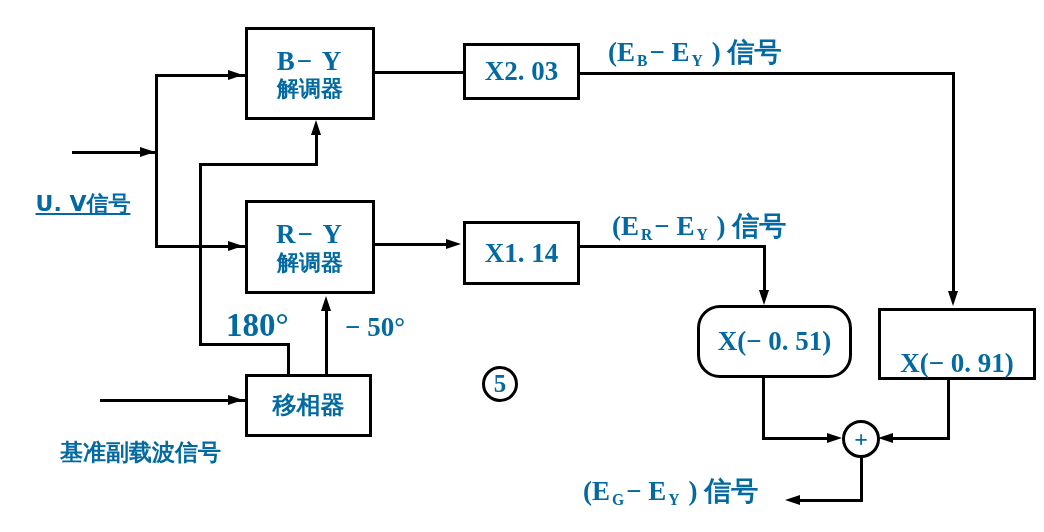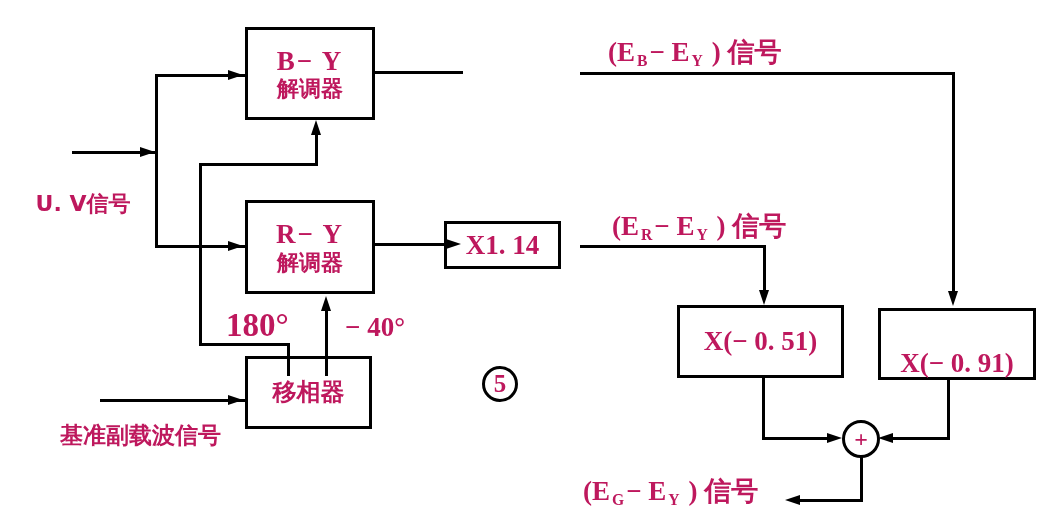--- a/index.html
+++ b/index.html
@@ -1,19 +1,19 @@
 <!DOCTYPE html>
 <html><head>
 <meta charset="utf-8">
 <style>
   html,body { margin:0; padding:0; background:#fff; }
   .canvas {
     position:relative; width:1044px; height:532px; background:#ffffff;
     overflow:hidden; font-family:"Liberation Serif","DejaVu Serif",serif;
-    color:#be185d;
+    color:#0369a1;
   }
   .box {
     position:absolute; border:3px solid #000; background:#fff;
     display:flex; flex-direction:column; align-items:center; justify-content:center;
     text-align:center; box-sizing:border-box; line-height:1.05;
   }
   .srf { font-family:"Liberation Serif","DejaVu Serif",serif; font-weight:bold; }
   .cjk { font-family:"DejaVu Sans","Liberation Sans",sans-serif; font-weight:bold; }
   .ln { position:absolute; background:#000; }
   .arr { position:absolute; width:0; height:0; border-style:solid; }
@@ -38,30 +38,33 @@
   <div class="box" style="left:245px; top:27px; width:130px; height:93px;">
     <span class="srf" style="font-size:27px; letter-spacing:2px;">B− Y</span>
     <span class="cjk" style="font-size:22px; margin-top:2px;">解调器</span>
   </div>
 
   <div class="box" style="left:245px; top:200px; width:130px; height:94px;">
     <span class="srf" style="font-size:27px; letter-spacing:2px;">R− Y</span>
     <span class="cjk" style="font-size:22px; margin-top:2px;">解调器</span>
   </div>
 
-  <div class="box" style="left:245px; top:356px; width:127px; height:73px;">
+  <div class="box" style="left:245px; top:374px; width:127px; height:63px;">
     <span class="cjk" style="font-size:24px;">移相器</span>
   </div>
 
+  <div class="box" style="left:463px; top:43px; width:117px; height:57px;">
+    <span class="srf" style="font-size:27px;">X2. 03</span>
+  </div>
 
-  <div class="box" style="left:444px; top:221px; width:117px; height:48px;">
+  <div class="box" style="left:463px; top:221px; width:117px; height:64px;">
     <span class="srf" style="font-size:27px;">X1. 14</span>
   </div>
 
-  <div class="box" style="left:677px; top:305px; width:167px; height:73px;">
+  <div class="box" style="left:697px; top:305px; width:155px; height:73px;border-radius:23px;">
     <span class="srf" style="font-size:27px;">X(− 0. 51)</span>
   </div>
 
   <div class="box" style="left:878px; top:308px; width:158px; height:72px;justify-content:flex-end;">
     <span class="srf" style="font-size:27px;">X(− 0. 91)</span>
   </div>
 
   <div class="circle" style="left:842px; top:420px; width:38px; height:38px; font-size:24px;">
     <span class="srf">+</span>
   </div>
@@ -110,28 +113,28 @@
   <div class="arr arr-r" style="left:827px; top:433px;"></div>
   <div class="ln" style="left:947px; top:380px; width:3px; height:60px;"></div>
   <div class="ln" style="left:890px; top:437px; width:60px; height:3px;"></div>
   <div class="arr arr-l" style="left:878px; top:433px;"></div>
 
   <div class="ln" style="left:860px; top:457px; width:3px; height:45px;"></div>
   <div class="ln" style="left:798px; top:499px; width:64px; height:3px;"></div>
   <div class="arr arr-l" style="left:785px; top:495px;"></div>
 
   <div class="lbl cjk" style="left:14px; top:185px; width:138px; text-align:center; font-size:22px;">
-    <div style="margin-top:7px;">U. V信号</div>
+    <div style="margin-top:7px;text-decoration:underline;">U. V信号</div>
   </div>
 
-  <div class="lbl cjk" style="left:60px; top:423px; font-size:23px;">基准副载波信号</div>
+  <div class="lbl cjk" style="left:60px; top:440px; font-size:23px;">基准副载波信号</div>
 
   <div class="lbl srf" style="left:226px; top:308px; font-size:33px;">180°</div>
 
-  <div class="lbl srf" style="left:345px; top:313px; font-size:27px;">− 40°</div>
+  <div class="lbl srf" style="left:345px; top:313px; font-size:27px;">− 50°</div>
 
   <div class="lbl sig srf" style="left:608px; top:38px;">
     <span>(E</span><span class="sub">B</span><span>− E</span><span class="sub">Y</span><span> ) 信号</span>
   </div>
 
   <div class="lbl sig srf" style="left:612px; top:212px;">
     <span>(E</span><span class="sub">R</span><span>− E</span><span class="sub">Y</span><span> ) 信号</span>
   </div>
 
   <div class="lbl sig srf" style="left:583px; top:477px;">

